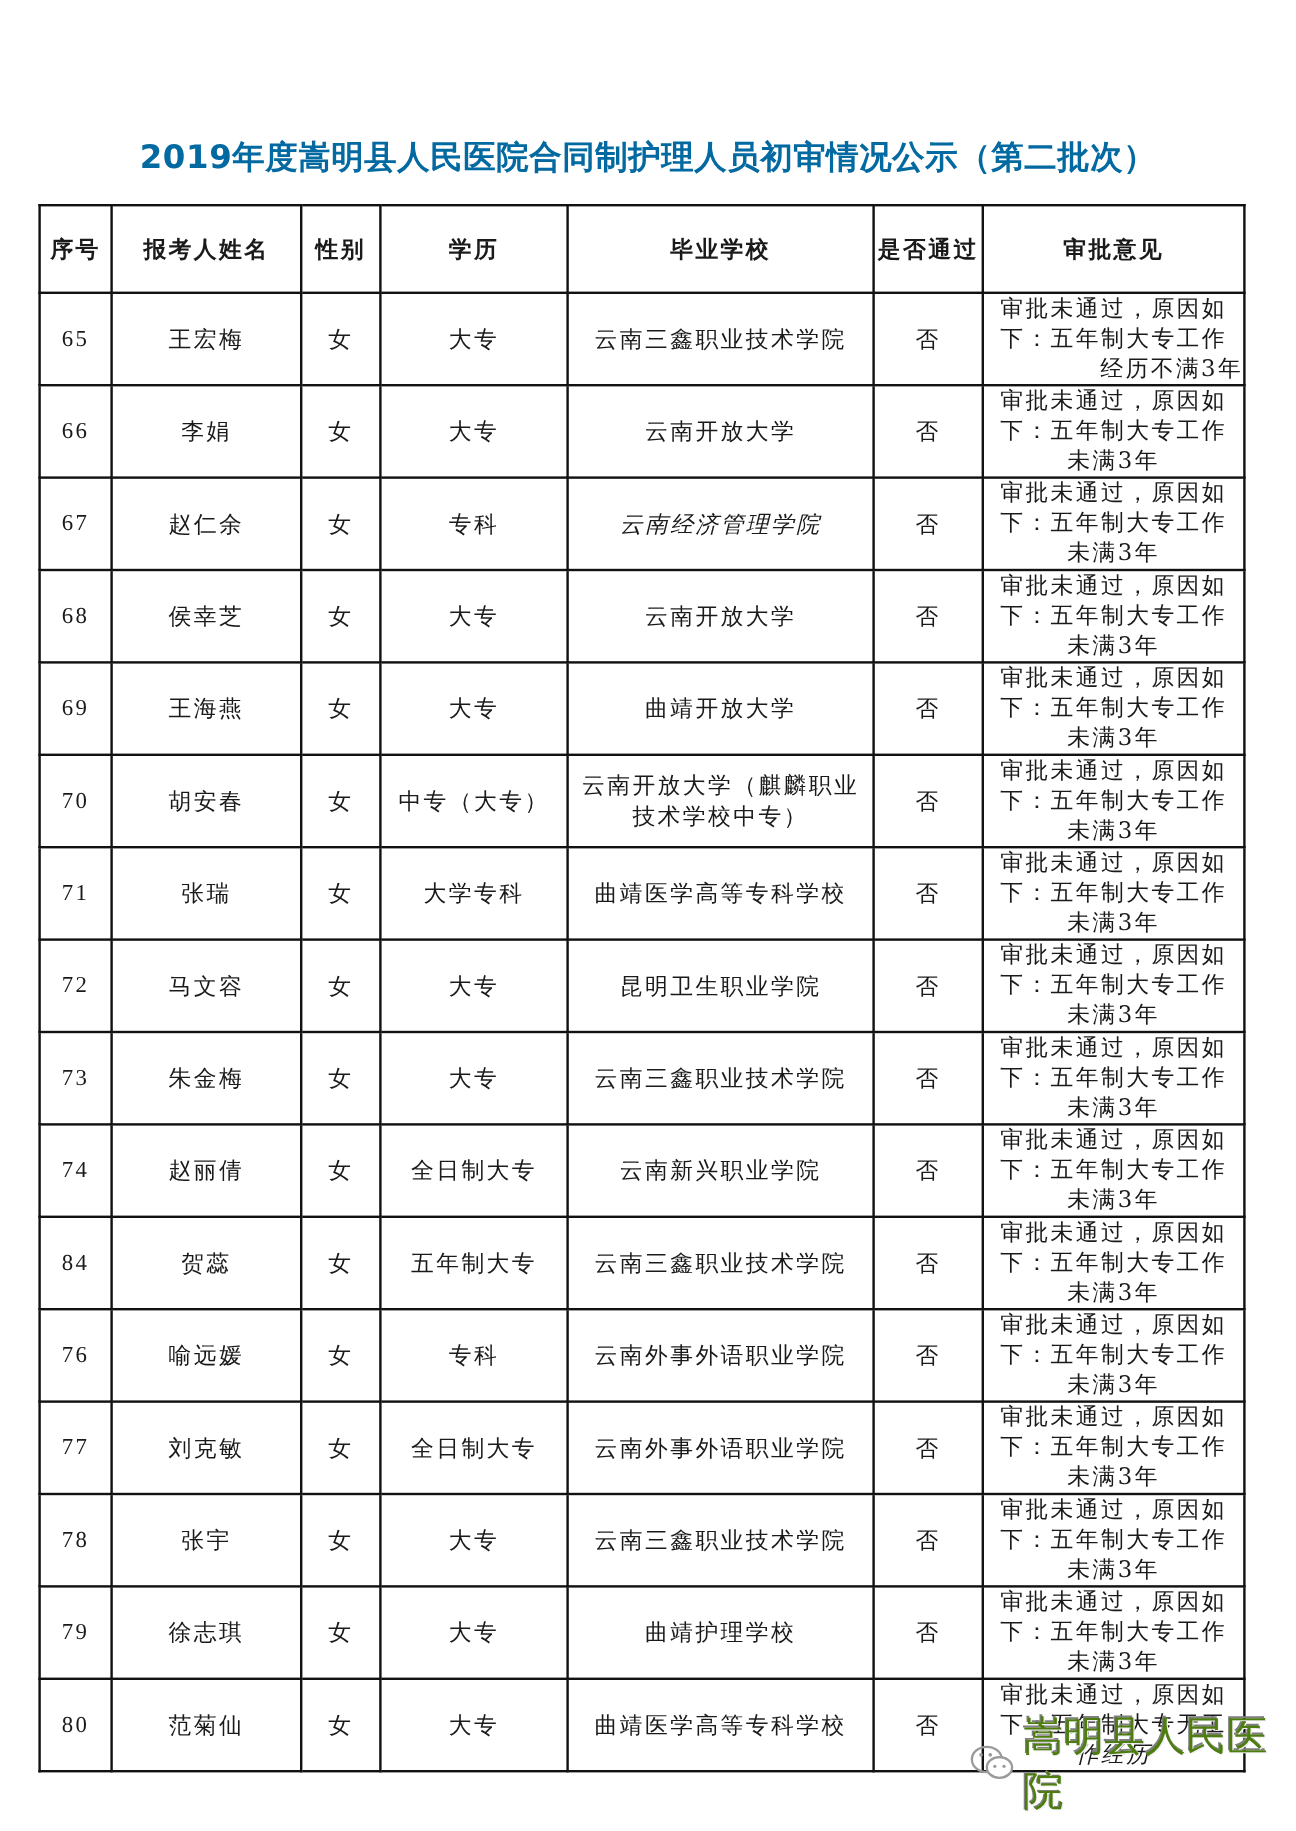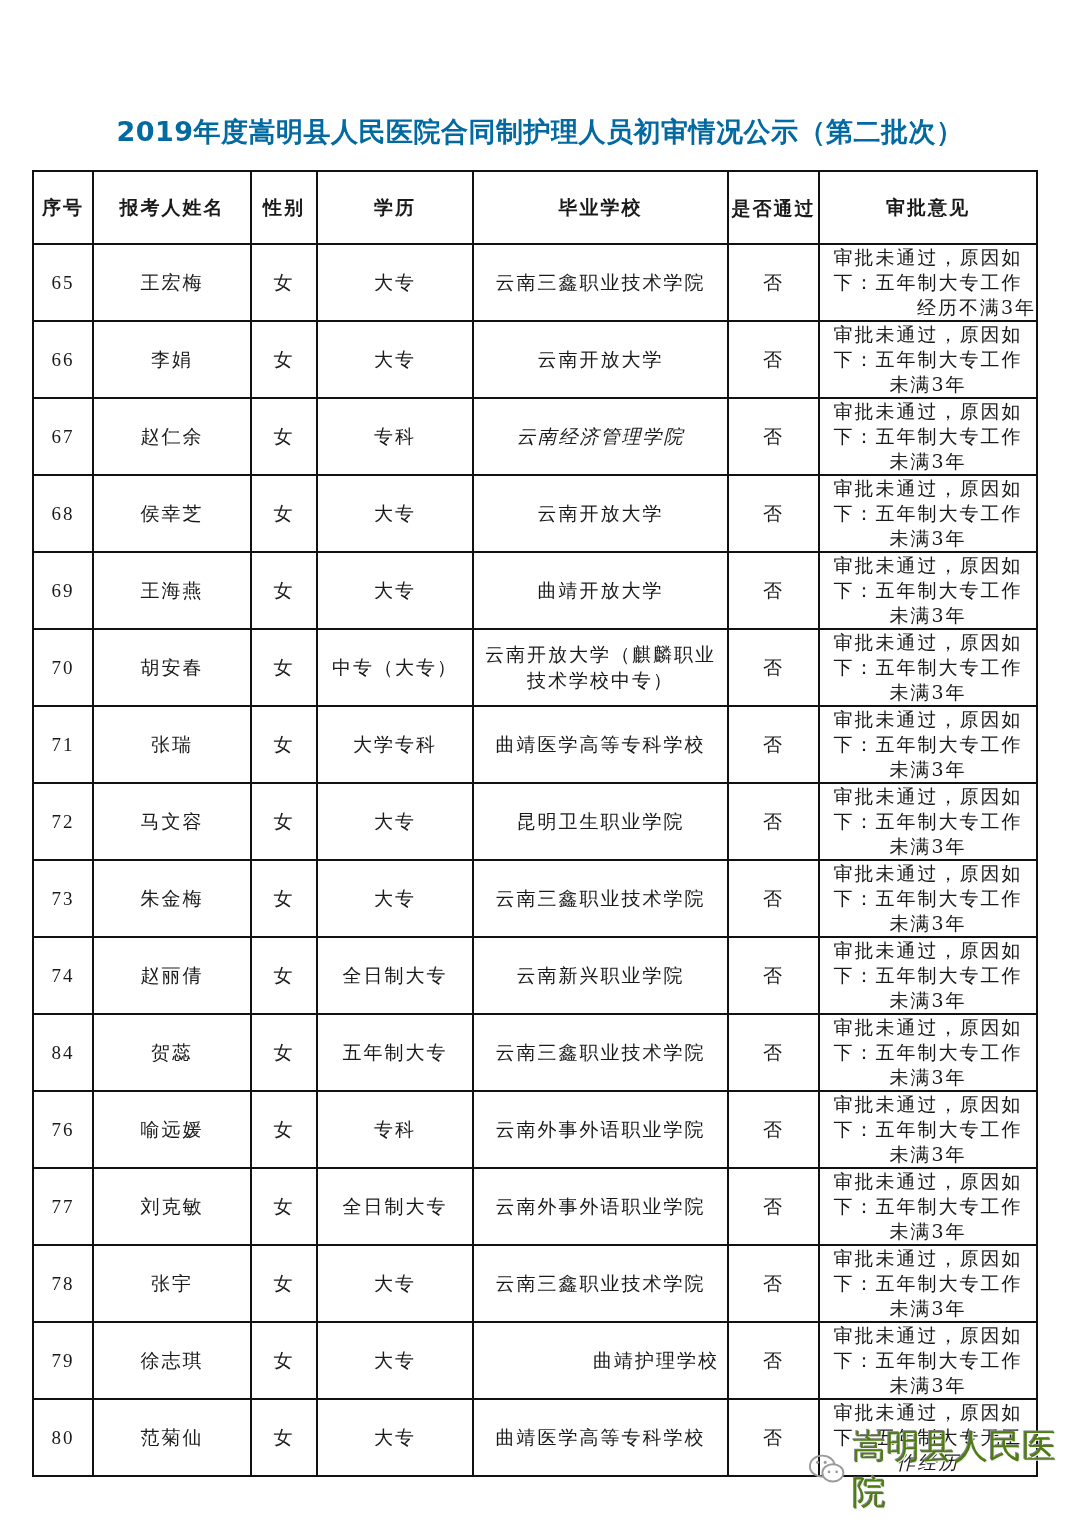--- a/index.html
+++ b/index.html
@@ -243,21 +243,21 @@
           <span style="display: block;">审批未通过，原因如</span>
           <span style="display: block;">下：五年制大专工作</span>
           <span class="l3" style="display: block;">未满3年</span>
         </td>
       </tr>
       <tr>
         <td class="num">79</td>
         <td>徐志琪</td>
         <td>女</td>
         <td>大专</td>
-        <td style="padding: 0px 8px; text-align: right;">曲靖护理学校</td>
+        <td style="padding: 0px 8px;">曲靖护理学校</td>
         <td>否</td>
         <td class="remark">
           <span style="display: block;">审批未通过，原因如</span>
           <span style="display: block;">下：五年制大专工作</span>
           <span class="l3" style="display: block;">未满3年</span>
         </td>
       </tr>
       <tr>
         <td class="num">80</td>
         <td>范菊仙</td>

